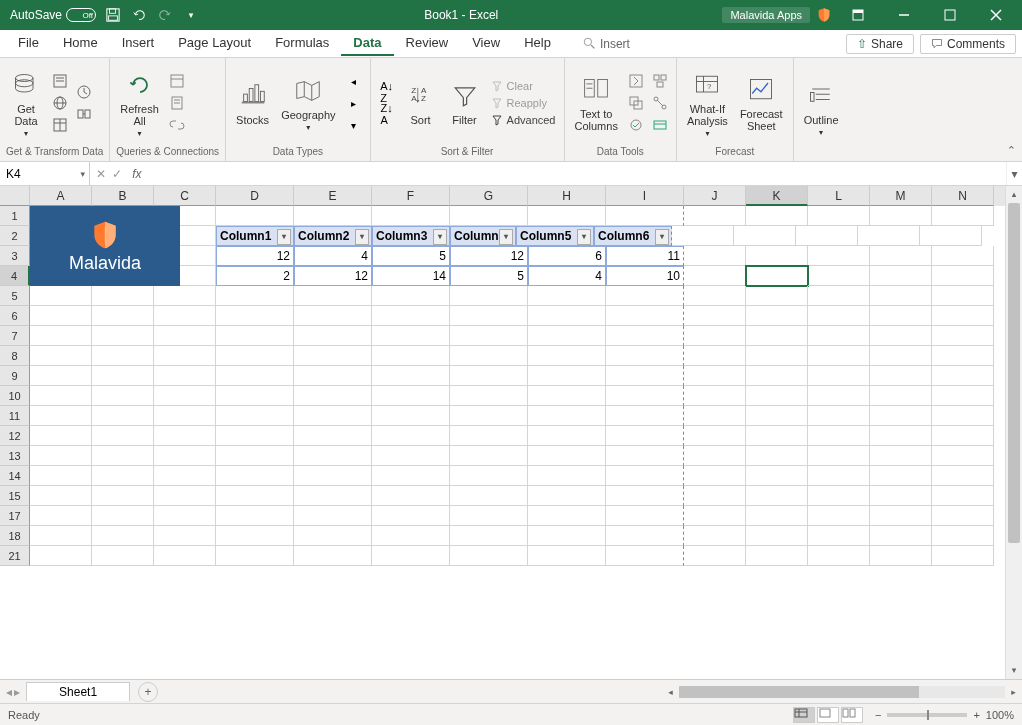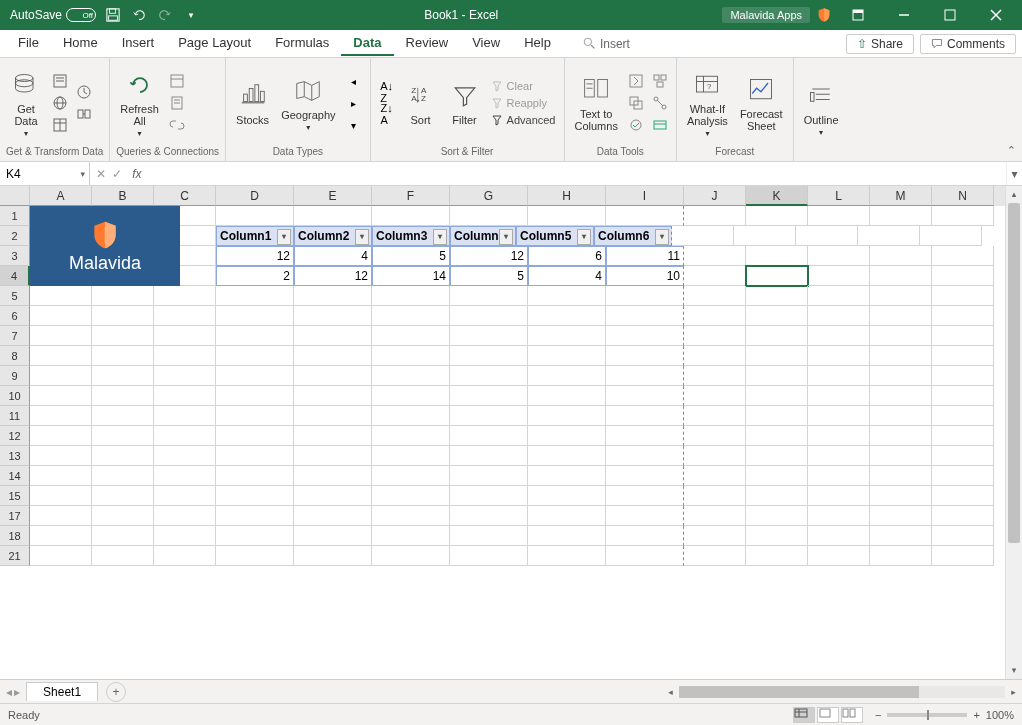--- a/index.html
+++ b/index.html
@@ -69,21 +69,21 @@
 
 
 .vscroll { width: 17px; background: #f0f0f0; border-left: 1px solid #ddd; display:flex; flex-direction:column; }
 .vscroll .arrow { height:17px; text-align:center; line-height:17px; font-size:9px; color:#666; cursor:pointer; }
 .vscroll .track { flex:1; position:relative; }
 .vscroll .thumb { position:absolute; top:0; left:2px; right:2px; height:340px; background:#c1c1c1; border-radius:2px; }
 
 
 .sheetbar { height: 24px; display: flex; align-items: center; background: #f3f2f1; border-top: 1px solid #ccc; font-size: 12px; }
 .sheet-nav { display: flex; gap: 2px; padding: 0 6px; color: #999; }
-.sheet-tab { background: #fff; border: 1px solid #ccc; border-bottom: none; padding: 2px 16px; cursor: pointer; }
+.sheet-tab { background: #fff; border: 1px solid #ccc; border-bottom: none; padding: 2px 32px; cursor: pointer; }
 .sheet-add { width: 20px; height: 20px; border: 1px solid #ccc; border-radius: 10px; text-align: center; line-height: 18px; margin-left: 8px; cursor: pointer; color: #666; }
 .hscroll { margin-left: auto; display: flex; align-items: center; width: 360px; }
 .hscroll .harrow { width:17px; text-align:center; font-size:9px; color:#666; cursor:pointer; }
 .hscroll .htrack { flex:1; height:12px; background:#e8e8e8; position:relative; }
 .hscroll .hthumb { position:absolute; left:0; top:0; bottom:0; width:240px; background:#c1c1c1; }
 
 
 .statusbar { height: 22px; background: #f3f2f1; border-top: 1px solid #d4d4d4; display: flex; align-items: center; font-size: 11px; color: #555; padding: 0 8px; }
 .statusbar .views { margin-left: auto; display: flex; gap: 2px; }
 .statusbar .vbtn { width: 22px; height: 16px; border: 1px solid #ccc; text-align: center; line-height: 14px; cursor: pointer; font-size: 9px; background:#fff; }

